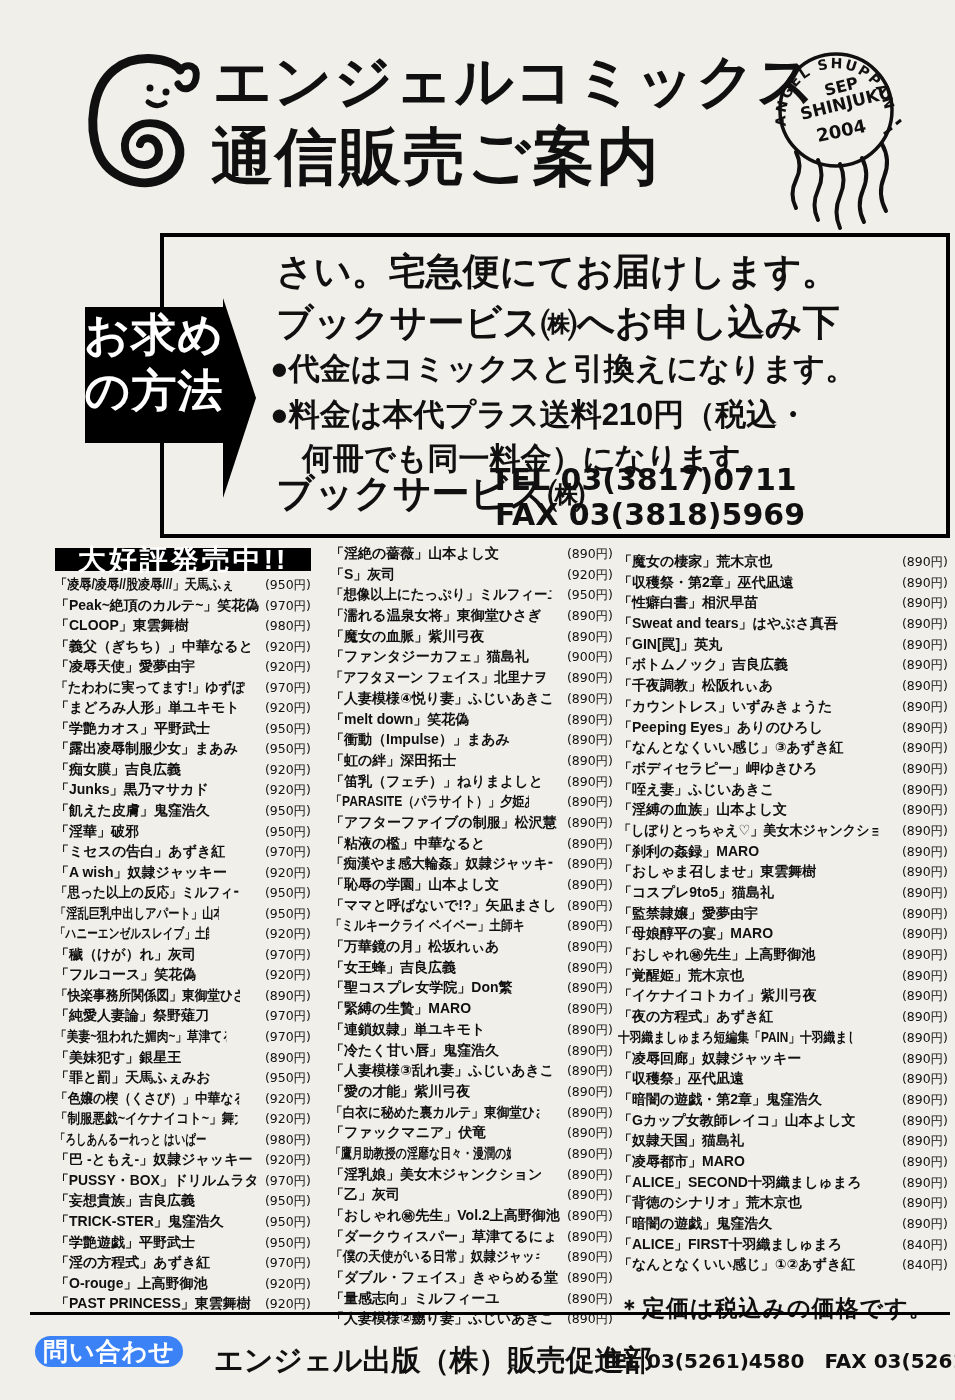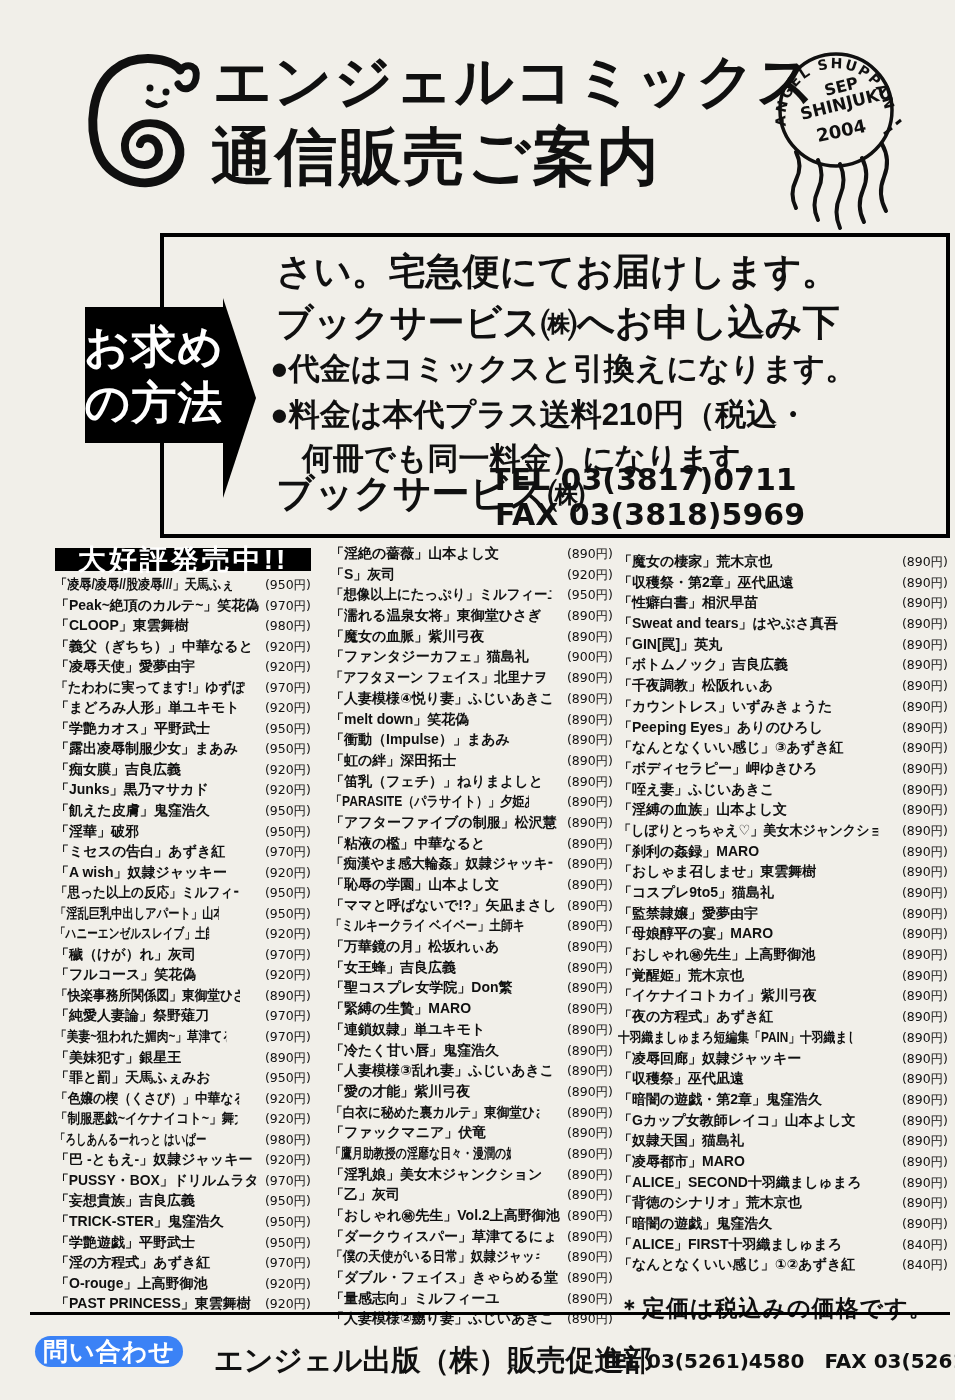--- a/index.html
+++ b/index.html
@@ -23,21 +23,21 @@
   .ob-bullet{font-size:31px;font-weight:800;white-space:nowrap;}
   .ob-b1{left:270px;top:348px;}
   .ob-b2{left:270px;top:394px;}
   .ob-b3{left:302px;top:438px;}
   .ob-contact-name{left:276px;top:468px;font-size:38px;font-weight:700;white-space:nowrap;}
   .ob-tel{left:490px;top:462px;font-size:30px;font-weight:700;white-space:nowrap;font-family:"DejaVu Sans",sans-serif;}
   .ob-fax{left:495px;top:497px;font-size:30px;font-weight:700;white-space:nowrap;font-family:"DejaVu Sans",sans-serif;}
 
   
   .arrow-shaft{left:85px;top:307px;width:138px;height:136px;background:#000;color:#fff;
-    display:flex;flex-direction:column;align-items:center;justify-content:center;line-height:1.25;}
+    display:flex;flex-direction:column;align-items:center;justify-content:flex-start;line-height:1.25;}
   .arrow-shaft span{font-size:45px;font-weight:900;letter-spacing:1px;white-space:nowrap;}
   .arrow-head{left:223px;top:298px;width:0;height:0;
     border-top:100px solid transparent;border-bottom:100px solid transparent;border-left:33px solid #000;}
 
   
   .col{position:absolute;top:545px;}
   .col1{left:55px;width:256px;top:548px;}
   .col2{left:330px;width:283px;}
   .col3{left:618px;width:330px;margin-top:8px;}
   .banner{background:#000;color:#fff;height:23px;display:flex;align-items:center;justify-content:center;

